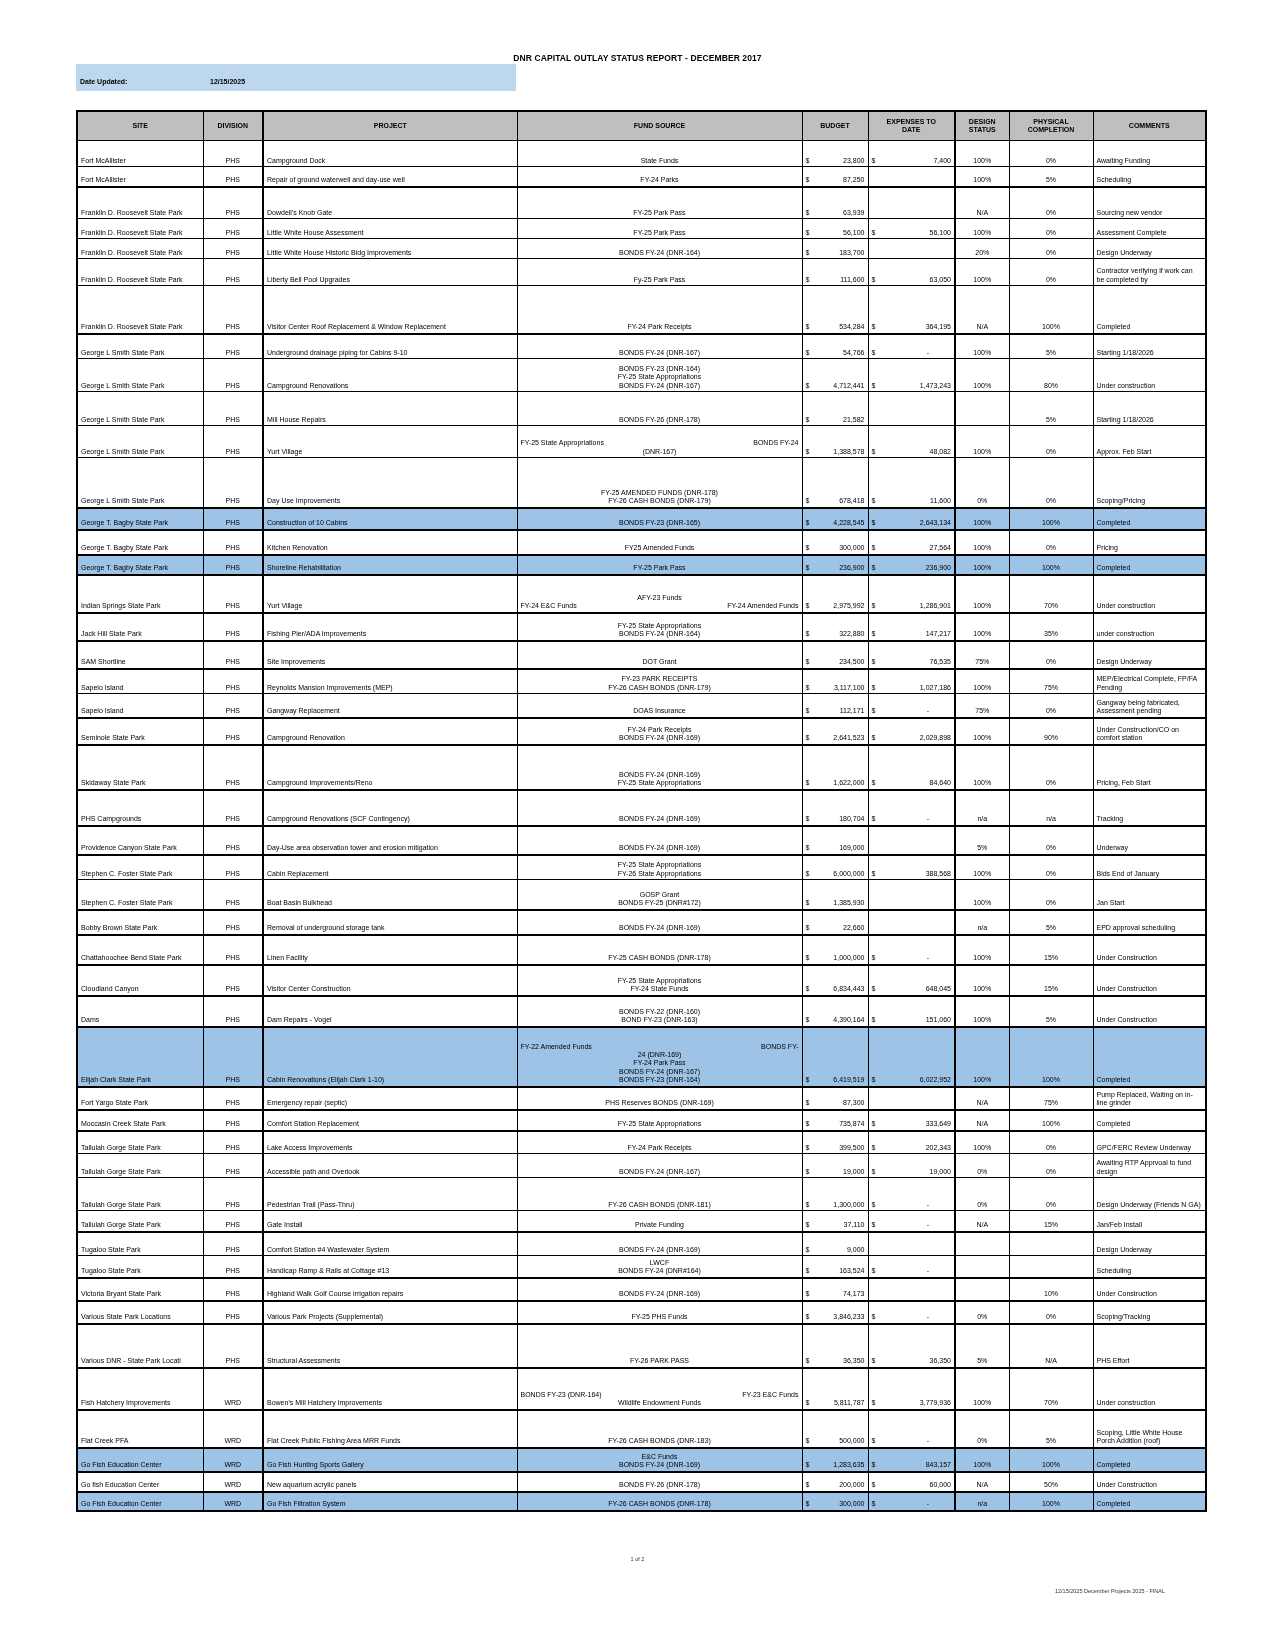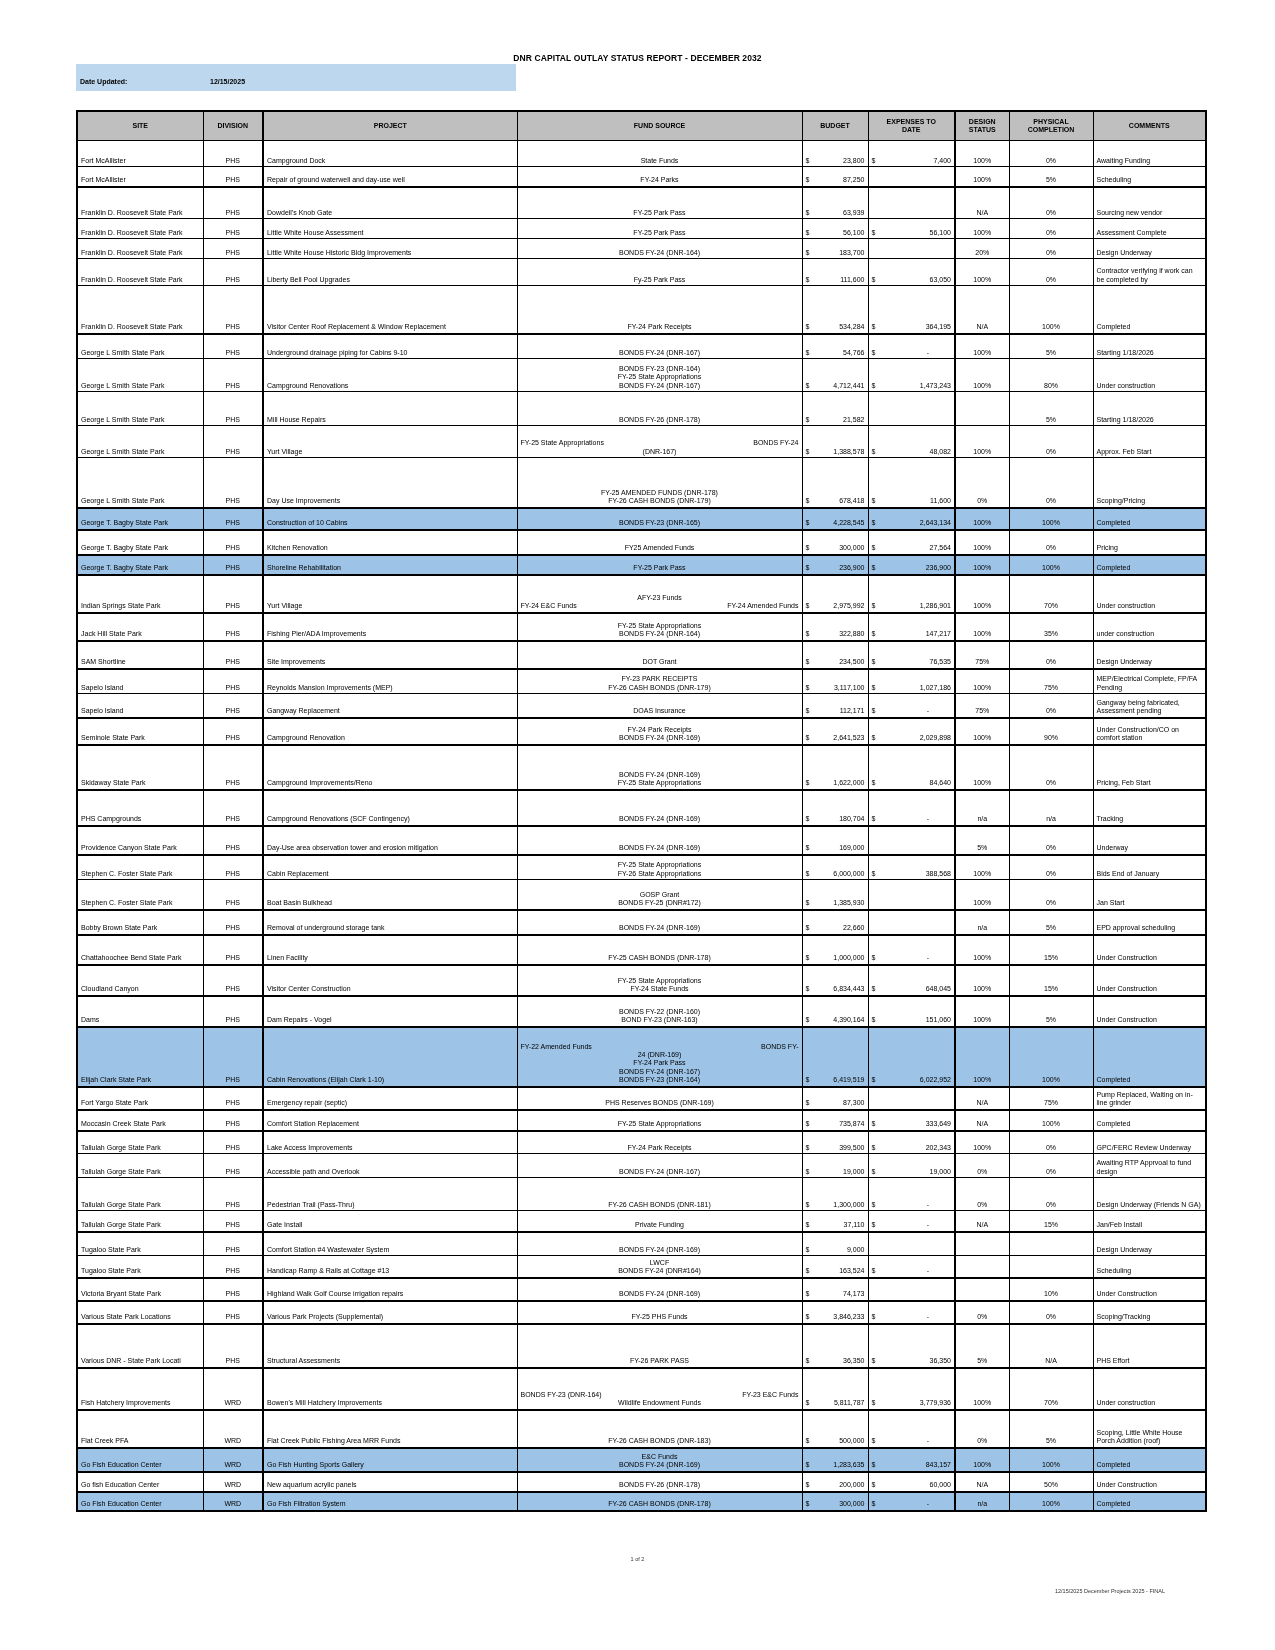--- a/index.html
+++ b/index.html
@@ -33,21 +33,21 @@
   tr.hl td{background:#9DC3E6;border-top:2px solid #000;border-bottom:2px solid #000;}
   tr.ge td{border-bottom-width:2px;}
   .footer-center{position:absolute;top:1556px;left:0;width:1275px;text-align:center;
                  font-size:5.5px;color:#333;}
   .footer-right{position:absolute;top:1588px;right:110px;font-size:5.5px;color:#333;}
 </style>
 </head>
 <body>
 
 <div class="page">
-  <div class="title">DNR CAPITAL OUTLAY STATUS REPORT - DECEMBER 2032</div>
+  <div class="title">DNR CAPITAL OUTLAY STATUS REPORT - DECEMBER 2017</div>
 
   <div class="date-band">
     <span class="date-label">Date Updated:</span>
     <span class="date-value">12/15/2025</span>
   </div>
 
   <table class="report" id="report-table">
     <colgroup>
       <col class="c1">
         <col class="c2">

